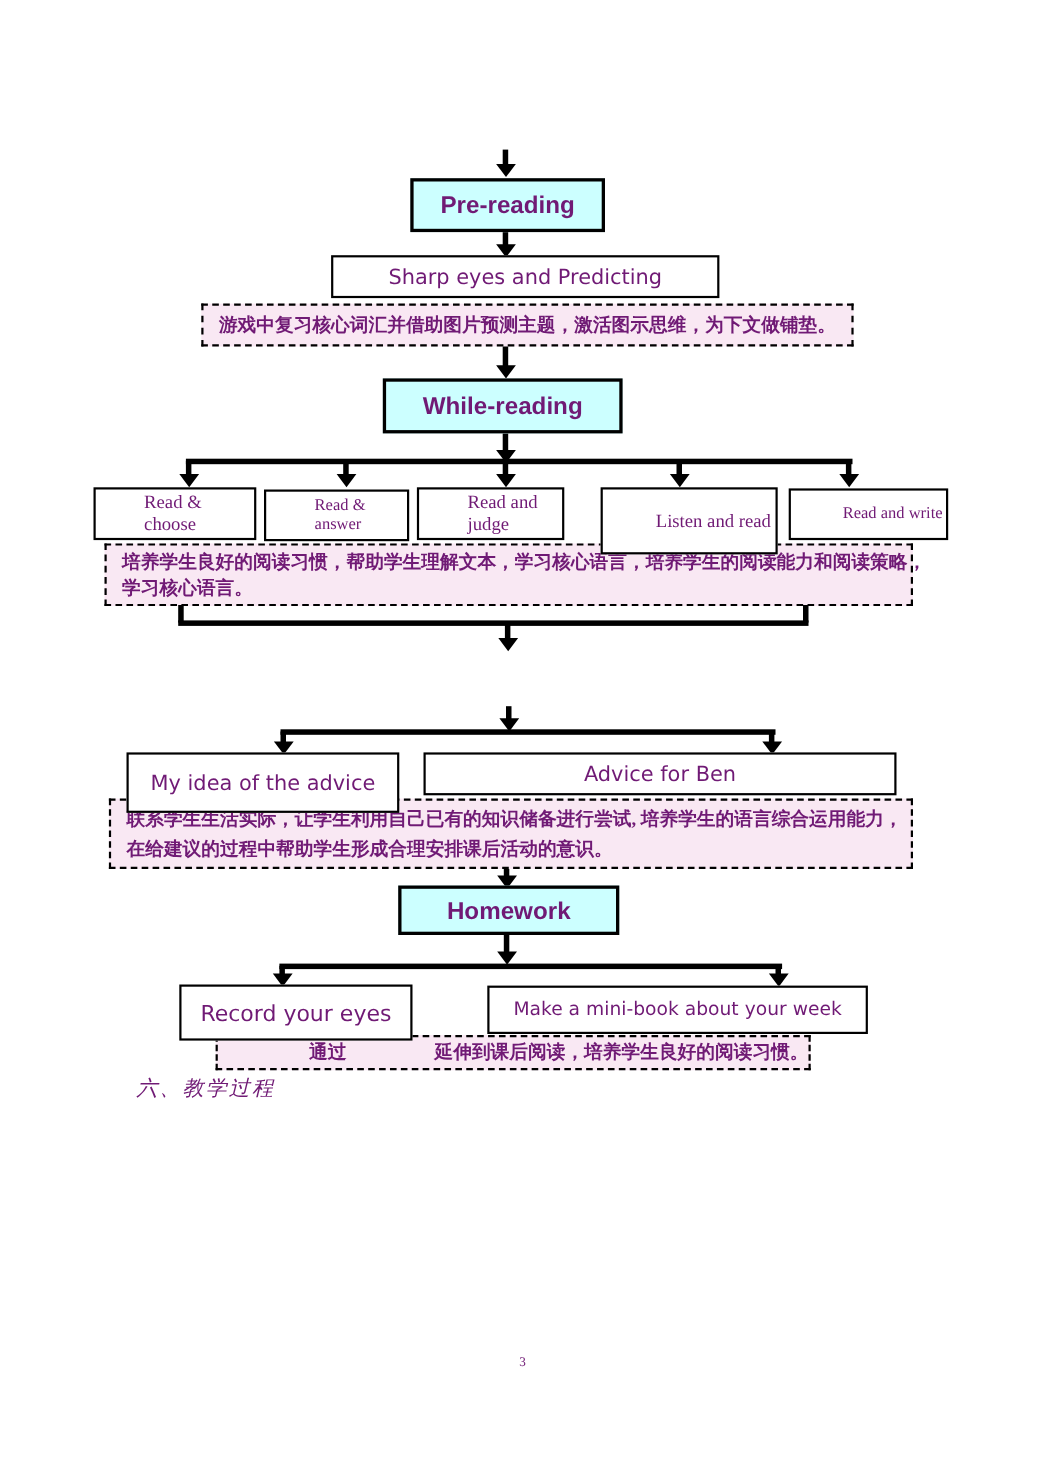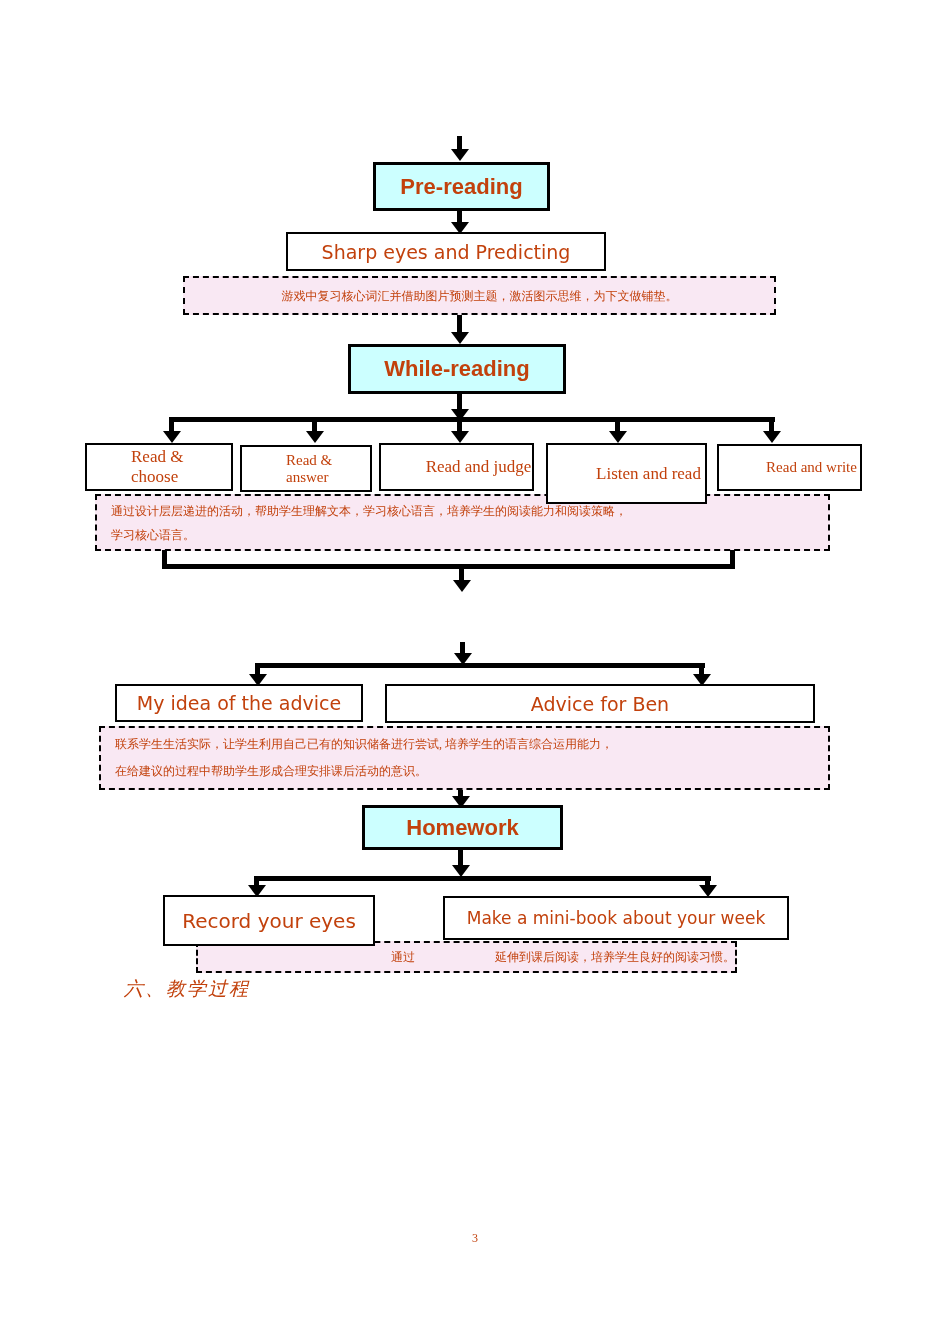--- a/index.html
+++ b/index.html
@@ -10,21 +10,21 @@
   }
   html,body{margin:0;padding:0;}
   body{background:#888;}
   .page{
     position:relative;
     width:950px;height:1344px;
     background:var(--page-bg);
     margin:0 auto;
     overflow:hidden;
     font-family:"Liberation Sans",sans-serif;
-    color:#c2410c;
+    color:#701a75;
   }
   
   .stage-box{
     position:absolute;
     background:var(--stage-fill);
     border:3px solid var(--line);
     display:flex;align-items:center;justify-content:center;
     font-family:"Liberation Sans",sans-serif;
     font-weight:700;font-size:22px;
     box-sizing:border-box;
@@ -39,24 +39,24 @@
     z-index:2;
   }
   .casual{font-family:"DejaVu Sans",sans-serif;font-size:19px;}
   .serifbox{font-family:"Liberation Serif",serif;font-size:17px;padding-left:44px;}
   .note{
     position:absolute;
     background:var(--note-fill);
     border:2px dashed var(--line);
     box-sizing:border-box;
     font-family:"Liberation Serif",serif;
-    font-size:12px;
+    font-size:17px;
     line-height:24px;
     z-index:0;
-    display:flex;flex-direction:column;justify-content:center;
+    display:flex;flex-direction:column;justify-content:center;font-weight:bold;
   }
   .note.center{align-items:center;text-align:center;}
   .note .nline{padding:0 14px;white-space:nowrap;}
   
   .hbar{position:absolute;background:var(--line);height:5px;z-index:1;}
   .vbar{position:absolute;background:var(--line);width:5px;z-index:1;}
   .varrow{position:absolute;width:18px;z-index:1;}
   .varrow .stem{position:absolute;left:6px;top:0;width:5px;height:calc(100% - 11px);background:var(--line);}
   .varrow .head{position:absolute;left:0;bottom:0;width:0;height:0;
     border-left:9px solid transparent;border-right:9px solid transparent;
@@ -91,21 +91,21 @@
     </div>
 
   <div class="stage-box" style="left:373px;top:162px;width:177px;height:49px">
     <span>Pre-reading</span>
   </div>
   <div class="varrow" style="left:451px;top:211px;height:23px">
       <i class="stem"></i>
       <i class="head"></i>
     </div>
 
-  <div class="act-box casual" style="left:286px;top:232px;width:320px;height:39px">
+  <div class="act-box casual" style="left:301px;top:232px;width:353px;height:39px">
     <span>Sharp eyes and Predicting</span>
   </div>
 
   <div class="note center" style="left:183px;top:276px;width:593px;height:39px">
     <span class="nline">游戏中复习核心词汇并借助图片预测主题，激活图示思维，为下文做铺垫。</span>
   </div>
   <div class="varrow" style="left:451px;top:315px;height:29px">
       <i class="stem"></i>
       <i class="head"></i>
     </div>
@@ -139,32 +139,32 @@
       <i class="stem"></i>
       <i class="head"></i>
     </div>
 
   <div class="act-box serifbox" style="left:85px;top:443px;width:148px;height:48px">
     <span>Read &amp; choose</span>
   </div>
   <div class="act-box serifbox" style="left:240px;top:445px;width:132px;height:47px;font-size:15px">
     <span>Read &amp; answer</span>
   </div>
-  <div class="act-box serifbox" style="left:379px;top:443px;width:155px;height:48px">
+  <div class="act-box serifbox" style="left:379px;top:443px;width:134px;height:48px">
     <span>Read and judge</span>
   </div>
   <div class="act-box serifbox" style="left:546px;top:443px;width:161px;height:61px">
     <span>Listen and read</span>
   </div>
   <div class="act-box serifbox" style="left:717px;top:444px;width:145px;height:47px;font-size:15px">
     <span>Read and write</span>
   </div>
 
   <div class="note" style="left:95px;top:494px;width:735px;height:57px">
-    <span class="nline">通过设计层层递进的活动，帮助学生理解文本，学习核心语言，培养学生的阅读能力和阅读策略，</span>
+    <span class="nline">培养学生良好的阅读习惯，帮助学生理解文本，学习核心语言，培养学生的阅读能力和阅读策略，</span>
     <span class="nline">学习核心语言。</span>
   </div>
 
   <div class="vbar" style="left:162px;top:550px;height:16px"></div>
   <div class="vbar" style="left:730px;top:550px;height:16px"></div>
   <div class="hbar" style="left:162px;top:564px;width:573px"></div>
   <div class="varrow" style="left:453px;top:566px;height:26px">
       <i class="stem"></i>
       <i class="head"></i>
     </div>
@@ -177,21 +177,21 @@
   <div class="hbar" style="left:255px;top:663px;width:450px"></div>
   <div class="varrow" style="left:249px;top:665px;height:21px">
       <i class="stem"></i>
       <i class="head"></i>
     </div>
   <div class="varrow" style="left:693px;top:665px;height:21px">
       <i class="stem"></i>
       <i class="head"></i>
     </div>
 
-  <div class="act-box casual" style="left:115px;top:684px;width:248px;height:38px">
+  <div class="act-box casual" style="left:115px;top:684px;width:248px;height:55px">
     <span>My idea of the advice</span>
   </div>
   <div class="act-box casual" style="left:385px;top:684px;width:430px;height:39px">
     <span>Advice for Ben</span>
   </div>
 
   <div class="note" style="left:99px;top:726px;width:731px;height:64px;line-height:27px">
     <span class="nline">联系学生生活实际，让学生利用自己已有的知识储备进行尝试, 培养学生的语言综合运用能力，</span>
     <span class="nline">在给建议的过程中帮助学生形成合理安排课后活动的意识。</span>
   </div>

